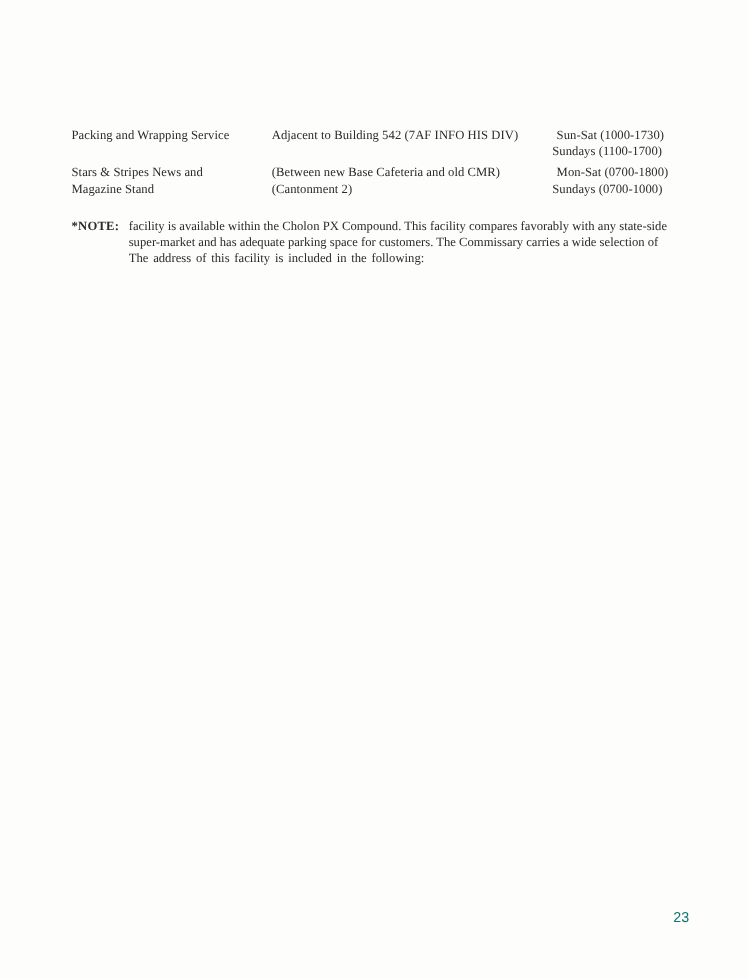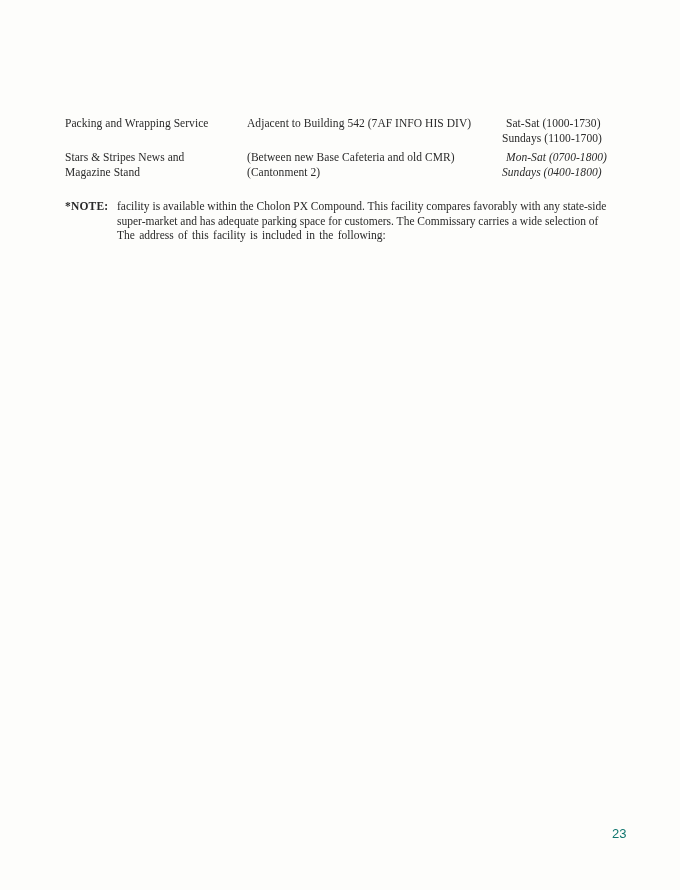--- a/index.html
+++ b/index.html
@@ -63,35 +63,35 @@
 
 <div class="page">
 
   <div class="cell" style="left:65px; top:112px;">
     <div>Packing and Wrapping Service</div>
   </div>
   <div class="cell" style="left:247px; top:112px;">
     <div>Adjacent to Building 542 (7AF INFO HIS DIV)</div>
   </div>
   <div class="cell" style="left:506px; top:112px;">
-    <div style="padding-left:0px;">Sat-Sat (1000-1730)</div>
+    <div style="padding-left:0px;">Sun-Sat (1000-1730)</div>
     <div style="padding-left:-4px; margin-left:-4px;">Sundays (1100-1700)</div>
   </div>
 
   <div class="cell" style="left:65px; top:146px;">
     <div>Stars &amp; Stripes News and</div>
     <div>Magazine Stand</div>
   </div>
   <div class="cell" style="left:247px; top:146px;">
     <div>(Between new Base Cafeteria and old CMR)</div>
     <div>(Cantonment 2)</div>
   </div>
-  <div class="cell" style="left:506px; top:146px;font-style:italic;">
+  <div class="cell" style="left:506px; top:146px;">
     <div>Mon-Sat (0700-1800)</div>
-    <div style="margin-left:-4px;">Sundays (0400-1800)</div>
+    <div style="margin-left:-4px;">Sundays (0700-1000)</div>
   </div>
 
   <div class="note-label">*NOTE:</div>
   <div class="note-body">
     <span>facility is available within the Cholon PX Compound.  This facility compares favorably with any state-side</span>
     <span>super-market and has adequate parking space for customers.  The Commissary carries a wide selection of</span>
     <span style="word-spacing:1.5px;">The address of this facility is included in the following:</span>
   </div>
 
   <div class="page-number">23</div>

